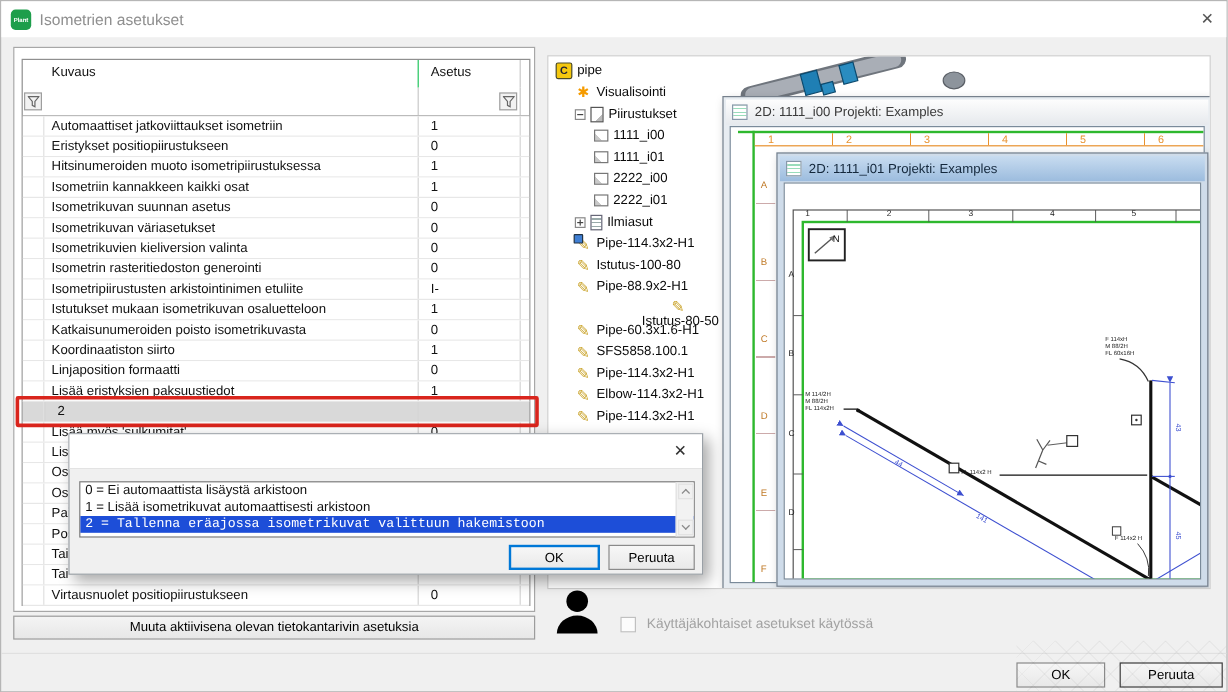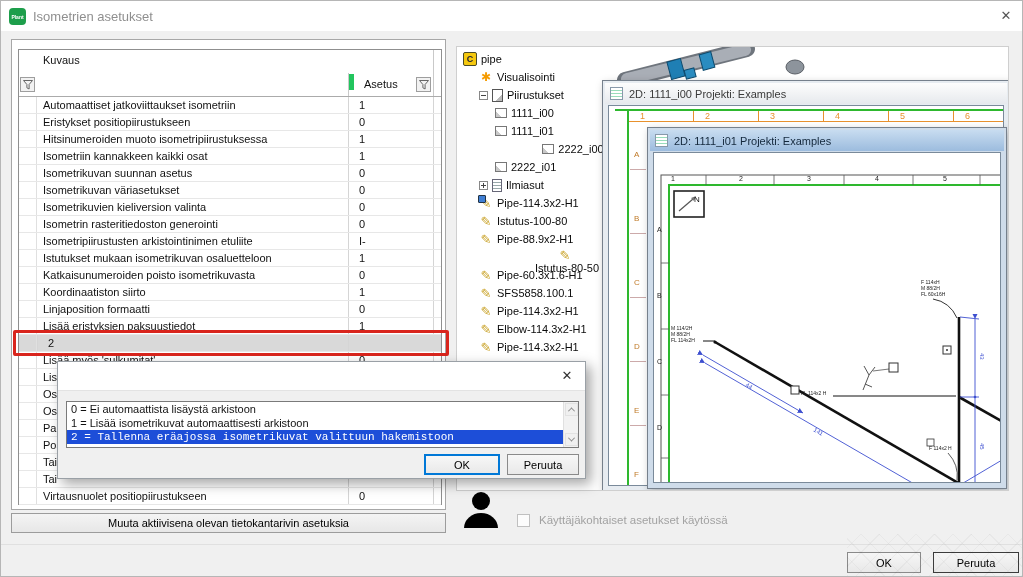--- a/index.html
+++ b/index.html
@@ -15,21 +15,21 @@
   .app-title { position:absolute; left:32px; top:8px; font-size:13px; color:#8f8f8f; }
   .main-close { position:absolute; left:994px; top:6px; width:22px; height:18px; text-align:center;
                 color:#555; font-size:13px; line-height:18px; cursor:pointer; }
 
   
   .groupbox { position:absolute; left:10px; top:38px; width:435px; height:471px;
               background:#fff; border:1px solid #a7a7a7; }
   .stable { position:absolute; left:6px; top:9px; width:424px; height:456px; border:1px solid #8f8f8f; background:#fff; }
   .thead { display:grid; grid-template-columns:18px 311px 85px 1fr; height:23px; }
   .thead .hdesc { padding:4px 0 0 6px; }
-  .thead .hval  { padding:4px 0 0 10px; border-left:6px solid #22c55e;margin-top:24px; }
+  .thead .hval  { padding:4px 0 0 10px; border-left:1px solid #22c55e; }
   .thead .htail { border-left:1px solid #c9c9c9; }
   .tfilter { display:grid; grid-template-columns:18px 311px 85px 1fr; height:24px; border-bottom:1px solid #ababab; }
   .tfilter>div { position:relative; }
   .tfilter .fdesc { border-left:0; }
   .tfilter .fval { border-left:1px solid #c9c9c9; }
   .tfilter .ftail { border-left:1px solid #c9c9c9; }
   .funnel-btn { position:absolute; top:4px; width:15px; height:15px; background:#f2f2f2;
                 border:1px solid #9e9e9e; display:flex; align-items:center; justify-content:center; cursor:pointer; }
   .funnel-left { left:1px; }
   .funnel-right { right:2px; }
@@ -355,21 +355,21 @@
         <span class="lbl">Piirustukset</span>
       </div>
       <div class="titem" style="padding-left: 34px;">
         <span class="ti draw"></span>
         <span class="lbl">1111_i00</span>
       </div>
       <div class="titem" style="padding-left: 34px;">
         <span class="ti draw"></span>
         <span class="lbl">1111_i01</span>
       </div>
-      <div class="titem" style="padding-left: 34px; justify-content: center;">
+      <div class="titem" style="padding-left: 34px;">
         <span class="ti draw"></span>
         <span class="lbl">2222_i00</span>
       </div>
       <div class="titem" style="padding-left: 34px;">
         <span class="ti draw"></span>
         <span class="lbl">2222_i01</span>
       </div>
       <div class="titem" style="padding-left: 18px;">
         <span class="exp plus"></span>
         <span class="ti tbl"></span>

